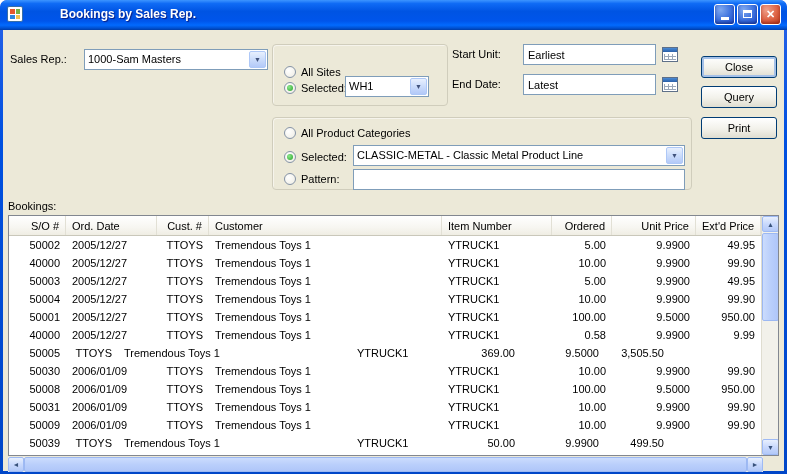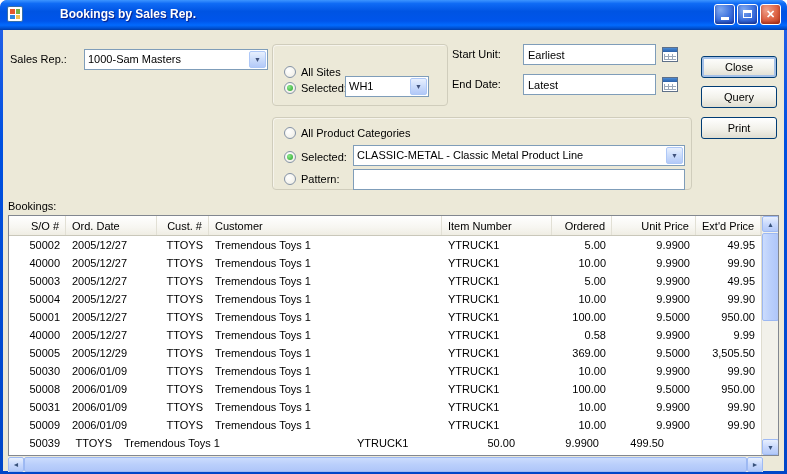--- a/index.html
+++ b/index.html
@@ -259,21 +259,20 @@
           <div class="cell c1">2005/12/27</div>
           <div class="cell c2">TTOYS</div>
           <div class="cell c3">Tremendous Toys 1</div>
           <div class="cell c4">YTRUCK1</div>
           <div class="cell c5">0.58</div>
           <div class="cell c6">9.9900</div>
           <div class="cell c7">9.99</div>
         </div>
         <div class="trow">
           <div class="cell c0">50005</div>
-          <div class="cell c1">2005/12/29</div>
           <div class="cell c2">TTOYS</div>
           <div class="cell c3">Tremendous Toys 1</div>
           <div class="cell c4">YTRUCK1</div>
           <div class="cell c5">369.00</div>
           <div class="cell c6">9.5000</div>
           <div class="cell c7">3,505.50</div>
         </div>
         <div class="trow">
           <div class="cell c0">50030</div>
           <div class="cell c1">2006/01/09</div>

